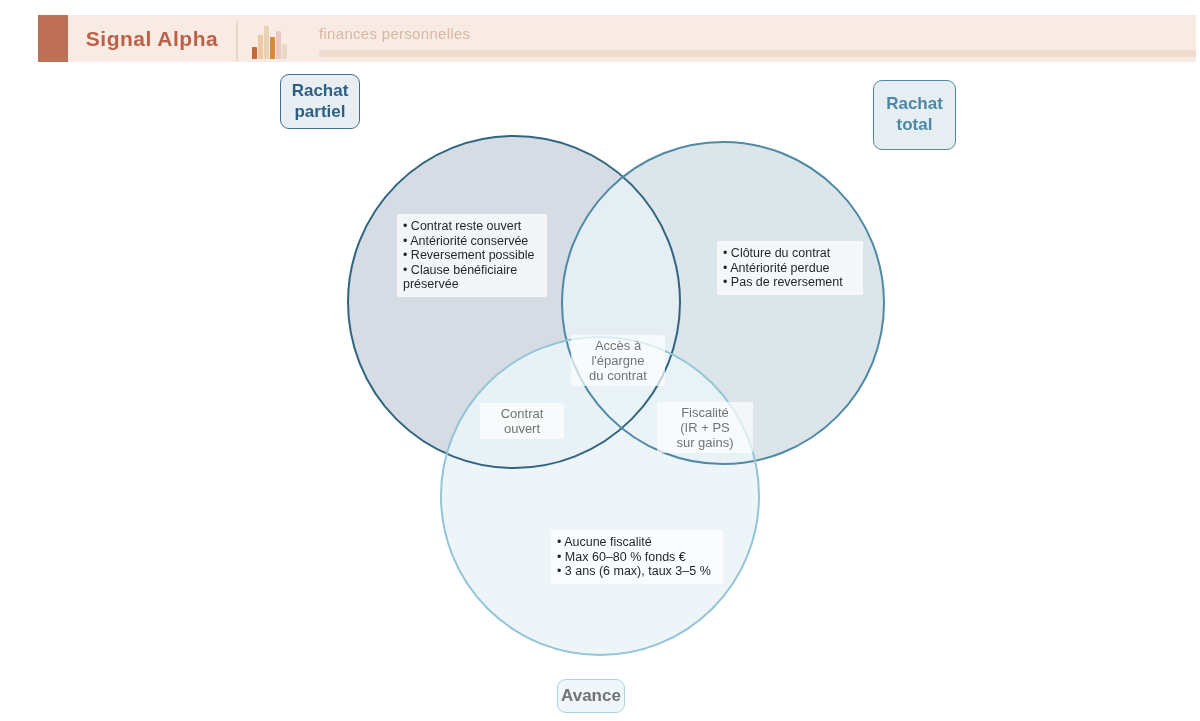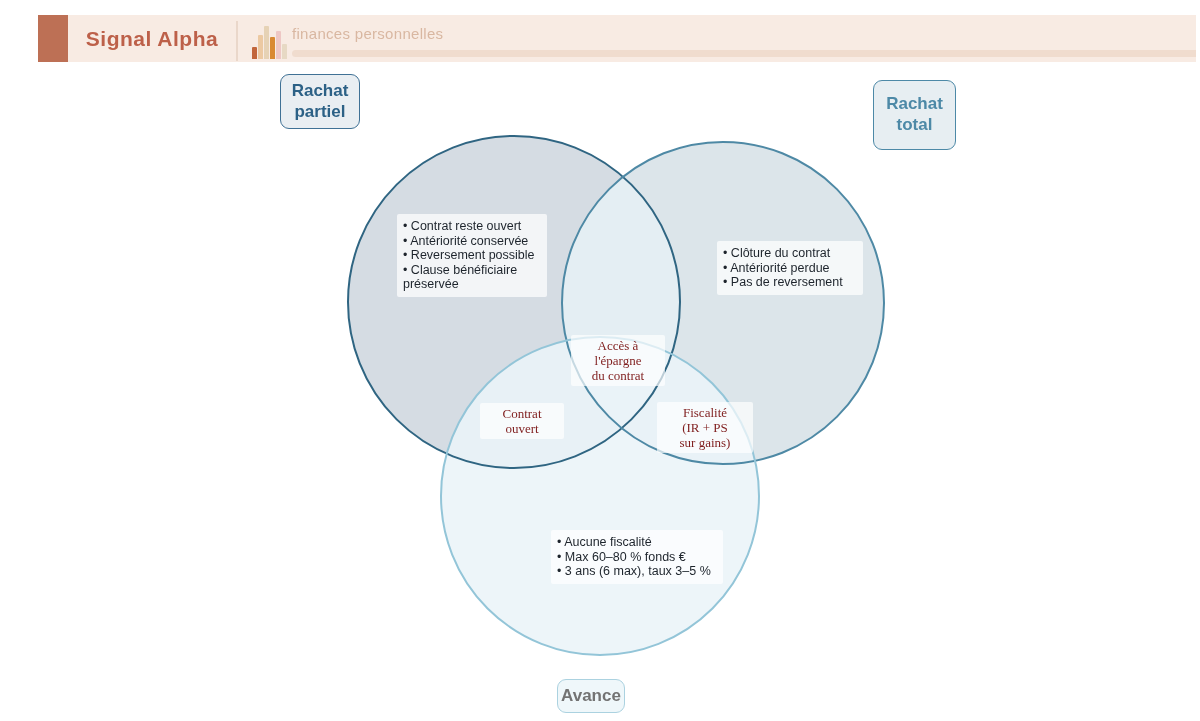--- a/index.html
+++ b/index.html
@@ -14,21 +14,21 @@
   .brand { width:168px; text-align:center; font-size:21px; font-weight:bold; letter-spacing:0.5px; color:#bd6049; }
   .divider { width:2px; height:40px; background:#ead7ca; margin-top:4px; }
   .logo { display:flex; align-items:flex-end; gap:1px; height:34px; margin-left:14px; margin-top:6px; }
   .logo span { display:block; width:5px; border-radius:1px 1px 0 0; }
   .b1 { height:12px; background:#c2663c; }
   .b2 { height:24px; background:#ecc9a2; }
   .b3 { height:33px; background:#e6d2b5; }
   .b4 { height:22px; background:#d98a33; }
   .b5 { height:28px; background:#eec7c4; }
   .b6 { height:15px; background:#e7d9c4; }
-  .topic-wrap { position:relative; flex:1; height:100%; margin-left:5px; }
+  .topic-wrap { position:relative; flex:1; height:100%; margin-left:32px; }
   .topic { position:absolute; left:0; top:10px; font-size:15px; color:#d9b7a1; letter-spacing:0.3px; }
   .topic-underline { position:absolute; left:0; right:0; top:35px; height:7px; background:#f0dcce; border-radius:4px 0 0 4px; }
 
   
   .canvas { position:absolute; left:16px; top:62px; width:1200px; height:659px; }
   svg.venn { position:absolute; left:0; top:0; }
 
   
   .badge { position:absolute; display:flex; align-items:center; justify-content:center; text-align:center;
            font-weight:bold; font-size:17px; line-height:1.23; border-radius:9px; }
@@ -36,21 +36,21 @@
   .badge-total   { left:857px; top:18px; width:83px; height:70px; background:#e7eef2; border:1.6px solid #4d89a7; color:#4d89a7; }
   .badge-avance  { left:541px; top:617px; width:68px; height:34px; background:#eff7fa; border:1.6px solid #abd2e0; color:#737373; }
 
   
   .note { position:absolute; background:rgba(255,255,255,0.72); color:#1d242c; font-size:12.5px; line-height:14.6px; padding:5px 6px; border-radius:2px; }
   .note .item::before { content:"• "; }
   .note-partiel { left:381px; top:152px; width:150px; }
   .note-total   { left:701px; top:179px; width:146px; }
   .note-avance  { left:535px; top:468px; width:172px; }
 
-  .region { position:absolute; background:rgba(255,255,255,0.68); color:#7f1d1d; font-size:13px; line-height:15px; text-align:center; padding:3px 14px; border-radius:2px;font-family:Liberation Serif, serif; }
+  .region { position:absolute; background:rgba(255,255,255,0.68); color:#737373; font-size:13px; line-height:15px; text-align:center; padding:3px 14px; border-radius:2px; }
   .region-center  { left:555px; top:273px; width:94px; }
   .region-partiel-avance { left:464px; top:341px; width:84px; }
   .region-total-avance   { left:641px; top:340px; width:96px; }
 </style>
 </head>
 <body>
 
 <div class="page">
 
   <div class="header">

